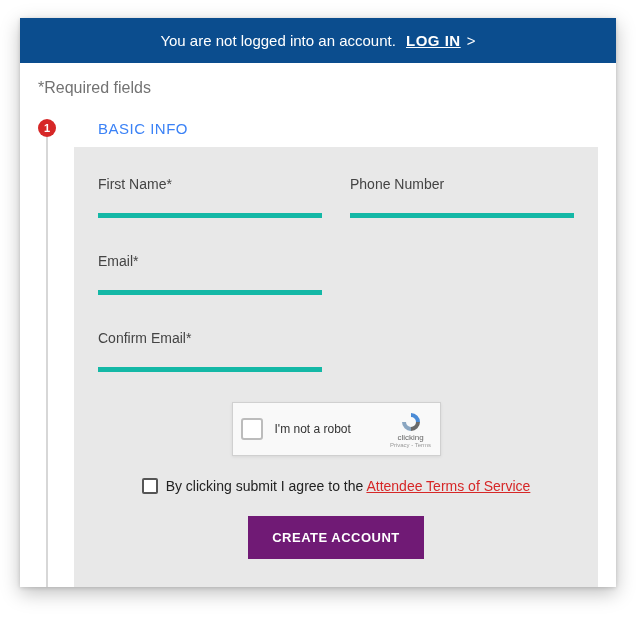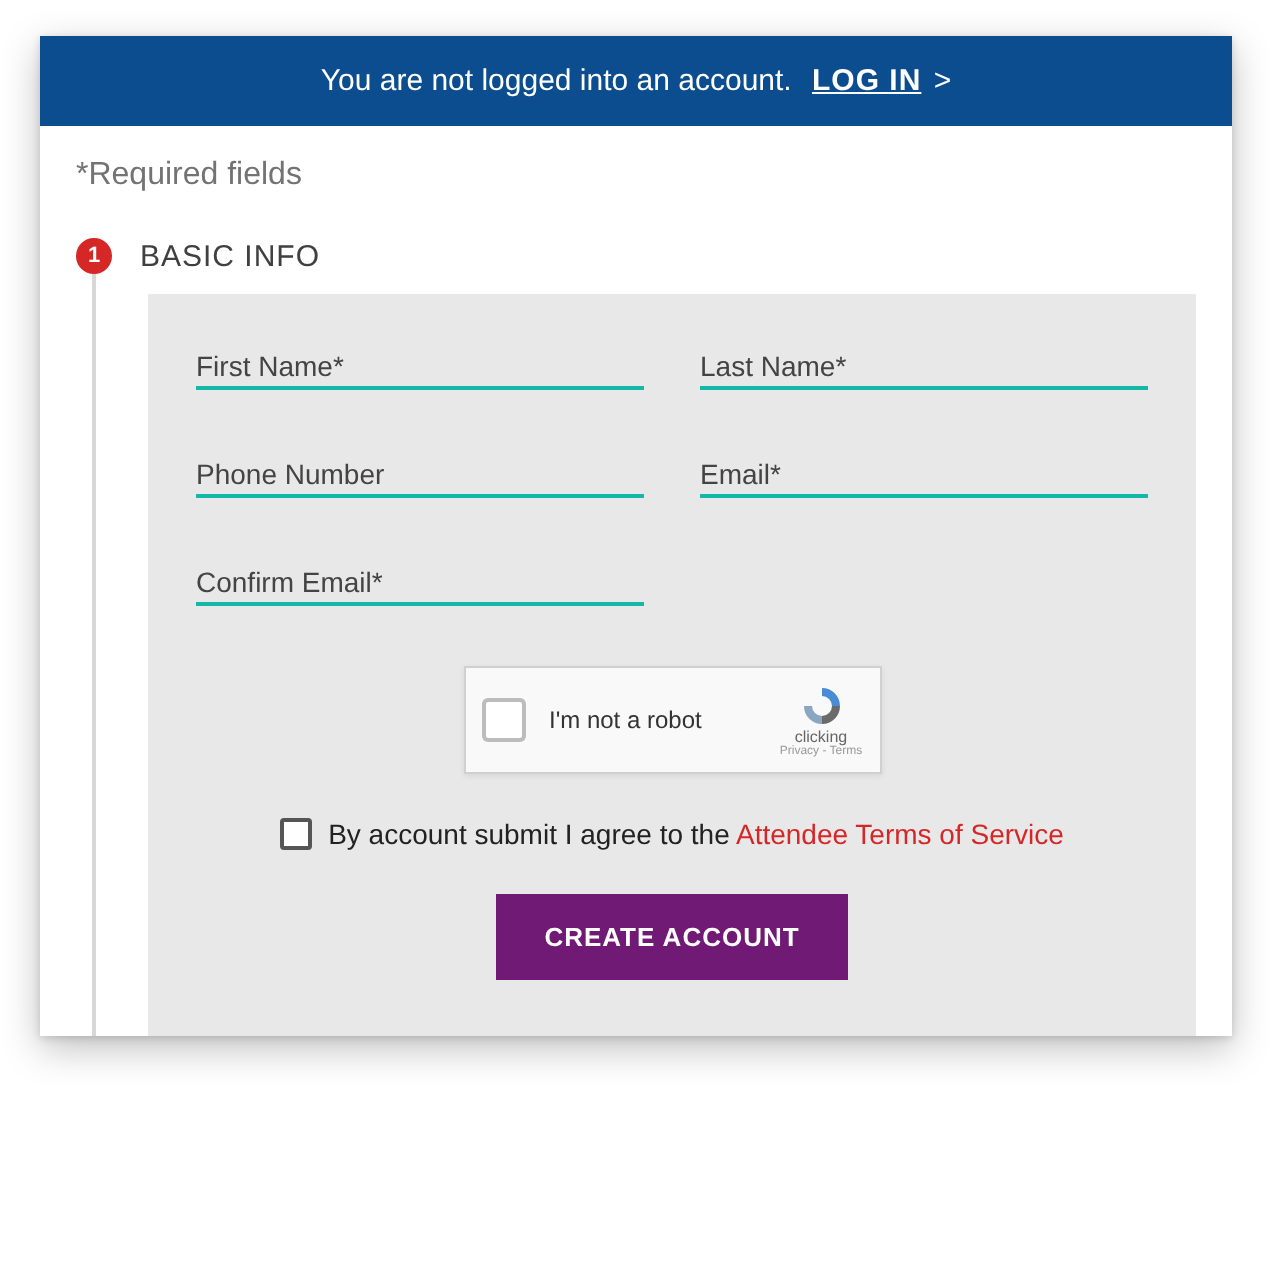--- a/index.html
+++ b/index.html
@@ -53,21 +53,22 @@
     border-radius: 50%;
     font-size: 11px;
     font-weight: 700;
     display: flex;
     align-items: center;
     justify-content: center;
   }
   .step-title {
     font-size: 15px;
     letter-spacing: 0.5px;
-    color: #404040;
+    color: #3b82f6;
+    margin-left: 28px;
   }
   .step-line-wrap {
     display: flex;
   }
   .vline {
     width: 36px;
     position: relative;
   }
   .vline::before {
     content: "";
@@ -84,22 +85,22 @@
     padding: 28px 24px 28px 24px;
   }
   .grid {
     display: grid;
     grid-template-columns: 1fr 1fr;
     column-gap: 28px;
     row-gap: 34px;
   }
   .field {
     position: relative;
-    border-bottom: 2px solid #14b8a6;
-    padding-bottom: 0;
+    border-bottom: 5px solid #14b8a6;
+    padding-bottom: 20px;
   }
   .field.half { grid-column: span 1; }
   .field.fullleft { grid-column: 1 / 2; }
   .field input {
     width: 100%;
     border: none;
     background: transparent;
     font-size: 14px;
     color: #444;
     outline: none;
@@ -144,20 +145,21 @@
   }
   .agree-row .cb2 {
     width: 16px; height: 16px;
     border: 2px solid #555;
     border-radius: 2px;
     cursor: pointer;
     background:#fff;
   }
   .agree-row .tos-link {
     color: #d62727;
+    text-decoration: underline;
     cursor: pointer;
   }
   .submit-row {
     display: flex;
     justify-content: center;
     margin-top: 22px;
   }
   .submit-btn {
     background: #701a75;
     color: #fff;
@@ -191,23 +193,20 @@
     <div class="step-line-wrap">
       <div class="vline"></div>
 
       <div class="form-panel">
         <div class="grid">
 
           <div class="field half">
             <input type="text" placeholder="First Name*" style="">
           </div>
 
-          <div class="field half">
-            <input type="text" placeholder="Last Name*" style="">
-          </div>
 
           <div class="field half">
             <input type="text" placeholder="Phone Number" style="">
           </div>
           <div class="field half">
             <input type="text" placeholder="Email*" style="">
           </div>
 
           <div class="field fullleft">
             <input type="text" placeholder="Confirm Email*" style="">
@@ -223,21 +222,21 @@
               <path d="M22 11 A9 9 0 0 1 13 20 L13 16 A5 5 0 0 0 18 11 Z" fill="#6a6a6a"></path>
               <path d="M13 20 A9 9 0 0 1 4 11 L8 11 A5 5 0 0 0 13 16 Z" fill="#8aa6c1"></path>
             </svg>
             <div class="brand">clicking</div>
             <div class="legal">Privacy  -  Terms</div>
           </div>
         </div>
 
         <div class="agree-row">
           <div class="cb2"></div>
-          <span><span>By account submit I agree to the </span><span class="tos-link">Attendee Terms of Service</span></span>
+          <span><span>By clicking submit I agree to the </span><span class="tos-link">Attendee Terms of Service</span></span>
         </div>
 
         <div class="submit-row">
           <button class="submit-btn">CREATE ACCOUNT</button>
         </div>
       </div>
     </div>
   </div>
 </div>
 

